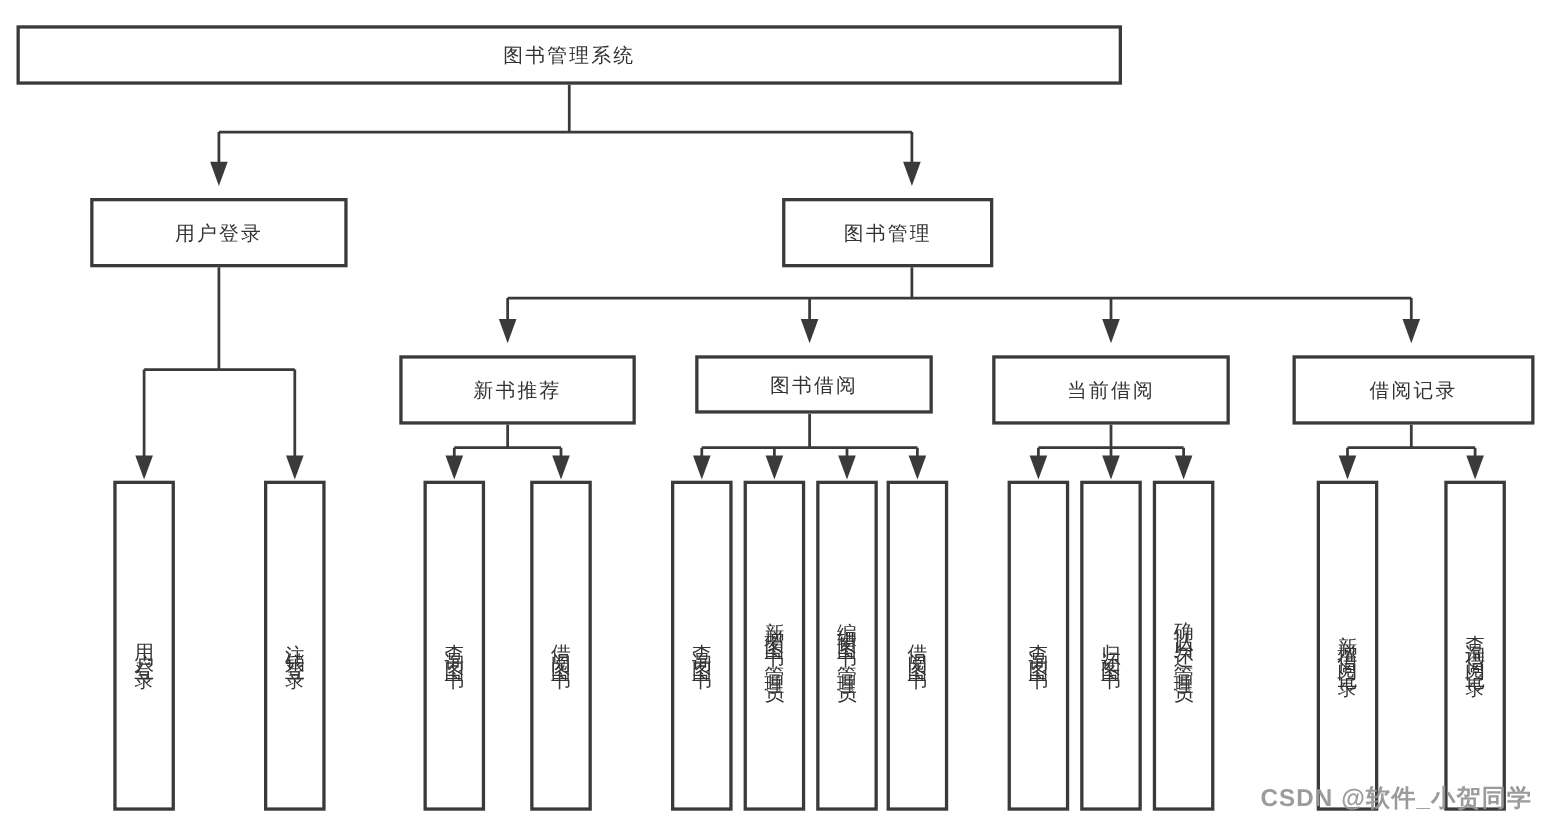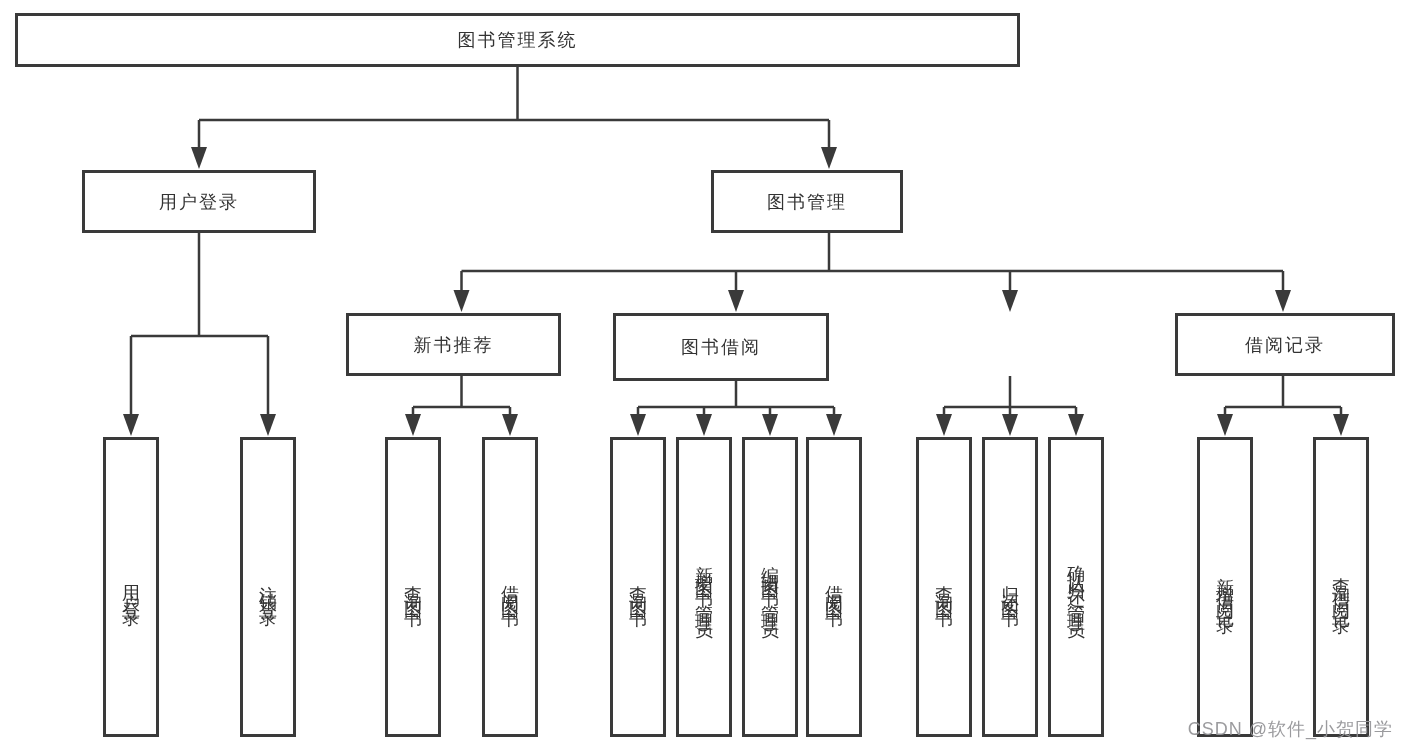--- a/index.html
+++ b/index.html
@@ -6,29 +6,29 @@
   .canvas{
     position:relative;width:1405px;height:747px;background:#ffffff;
     font-family:"Liberation Sans","DejaVu Sans",sans-serif;overflow:hidden;
   }
   .connectors{position:absolute;left:0;top:0;z-index:0;}
   .node{
     position:absolute;box-sizing:border-box;background:#ffffff;
     border:3px solid #3a3a3a;color:#333333;display:flex;
     align-items:center;justify-content:center;z-index:1;
   }
-  .hnode{font-size:18px;letter-spacing:2px;}
+  .hnode{font-size:18px;letter-spacing:2px;margin-top:10px;}
   .vnode{font-size:18px;}
   .vnode span{
     writing-mode:vertical-rl;text-orientation:mixed;
     letter-spacing:8px;line-height:1;
   }
   .watermark{
     position:absolute;right:12px;bottom:6px;z-index:2;
-    font-size:18px;color:rgba(150,150,153,0.95);letter-spacing:1px;
+    font-size:22px;color:rgba(150,150,153,0.95);letter-spacing:1px;font-weight:bold;
   }
 </style>
 </head>
 <body>
 
 <div class="canvas">
 
   <svg class="connectors" width="1405" height="747" viewBox="0 0 1405 747">
     <path fill="none" stroke="#3a3a3a" stroke-width="2.5" d="
       M517.5 67 V120 M199 120 H829 M199 120 V150 M829 120 V150
@@ -59,22 +59,23 @@
       <polygon points="1217,414 1233,414 1225,436"></polygon>
       <polygon points="1333,414 1349,414 1341,436"></polygon>
     </g>
   </svg>
 
   <div class="node hnode" style="left:15px;top:13px;width:1005px;height:54px">图书管理系统</div>
 
   <div class="node hnode" style="left:82px;top:170px;width:234px;height:63px">用户登录</div>
   <div class="node hnode" style="left:711px;top:170px;width:192px;height:63px">图书管理</div>
 
-  <div class="node hnode" style="left:346px;top:313px;width:215px;height:63px">新书推荐</div>
-  <div class="node hnode" style="left:613px;top:313px;width:216px;height:68px">图书借阅</div>
+  <div class="node hnode" style="left:363px;top:313px;width:215px;height:63px">新书推荐</div>
+  <div class="node hnode" style="left:632px;top:313px;width:216px;height:53px">图书借阅</div>
+  <div class="node hnode" style="left:902px;top:313px;width:216px;height:63px">当前借阅</div>
   <div class="node hnode" style="left:1175px;top:313px;width:220px;height:63px">借阅记录</div>
 
   <div class="node vnode" style="left:103px;top:437px;width:56px;height:300px">
     <span>用户登录</span>
     </div>
   <div class="node vnode" style="left:240px;top:437px;width:56px;height:300px">
     <span>注销登录</span>
     </div>
 
   <div class="node vnode" style="left:385px;top:437px;width:56px;height:300px">

